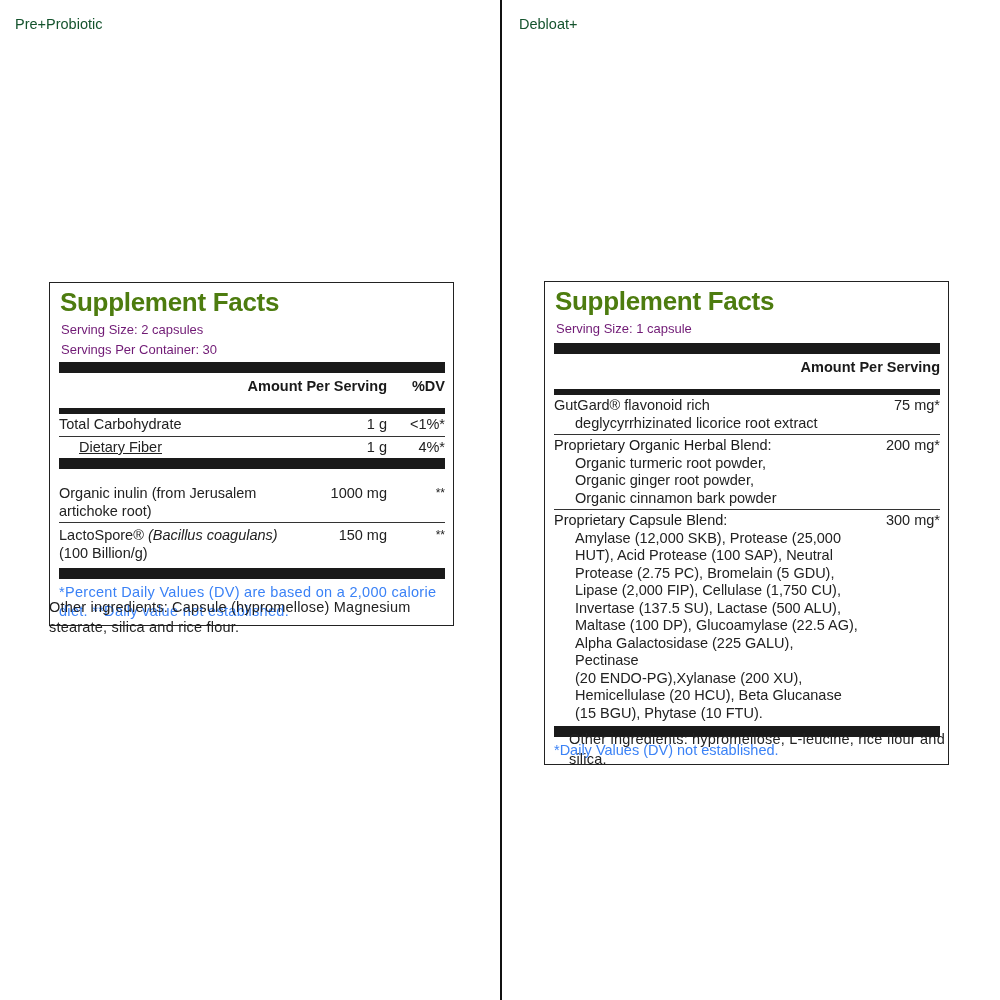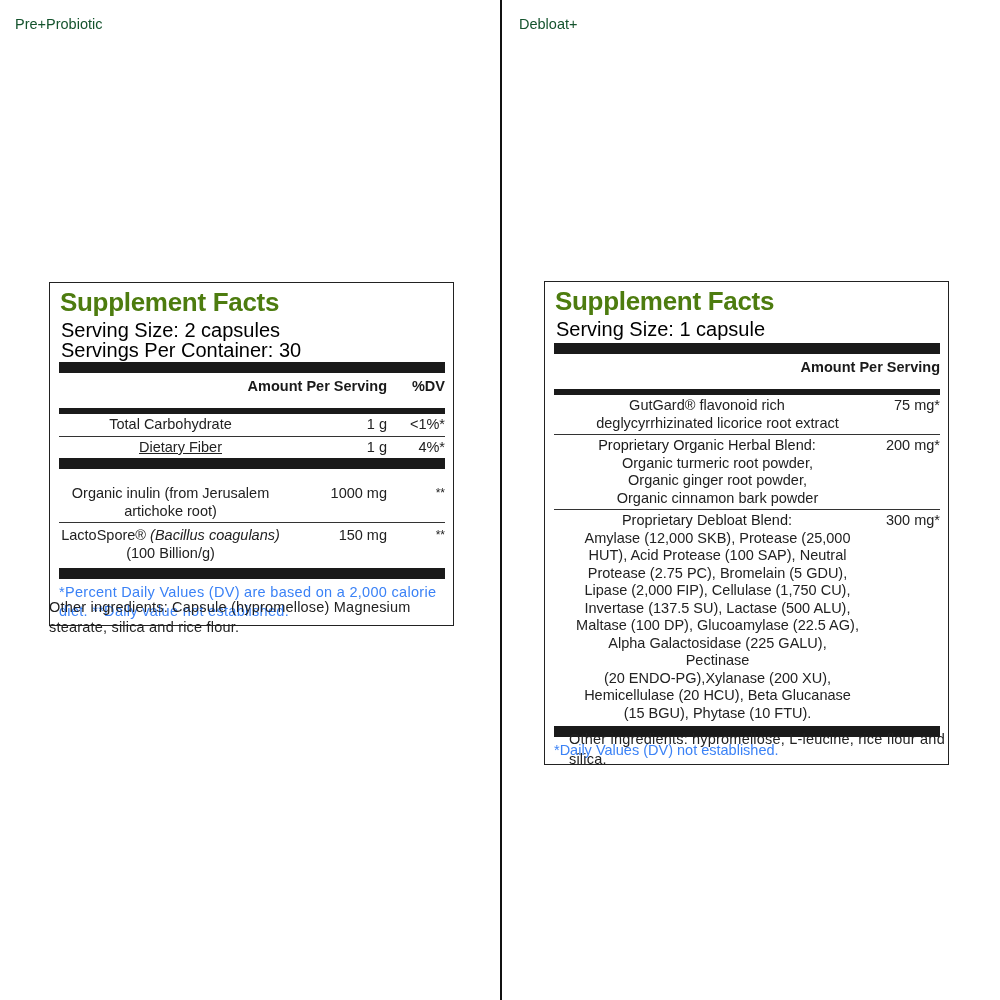--- a/index.html
+++ b/index.html
@@ -13,31 +13,31 @@
   .t-right { left:519px; }
 
   .facts {
     position:absolute; border:1.5px solid #222; box-sizing:border-box; background:#fff;
     padding:4px 8px 0 9px;
   }
   .facts-left { left:49px; top:282px; width:405px; }
   .facts-right { left:544px; top:281px; width:405px; }
 
   .heading { font-weight:bold; font-size:26px; letter-spacing:-0.3px; line-height:30px; margin:0 0 3px 1px; color:#4d7c0f; }
-  .srv { font-size:20px; line-height:20px; margin-left:2px; color:#000000; }
+  .srv { font-size:13px; line-height:20px; margin-left:2px; color:#701a75; }
   .bar-thick { height:11px; background:#1a1a1a; margin:2px 0 0 0; }
   .bar-med { height:6px; background:#1a1a1a; }
   .hdr-row { display:flex; font-weight:bold; font-size:14.5px; line-height:20px; padding:3px 0 12px 0; }
   .hdr-row .sp { flex:1; }
   .hdr-row .amt { text-align:right; }
   .hdr-row .dv { width:58px; text-align:right; }
 
   .row { display:flex; font-size:14.5px; line-height:17.5px; color:#222; padding:2px 0 2px 0; border-bottom:1px solid #333; }
   .row.nob { border-bottom:none; }
-  .row .name { flex:1;text-align:center; }
+  .row .name { flex:1; }
   .row .amt { text-align:right; }
   .row .dv { width:58px; text-align:right; font-size:12px; }
   .row .dv.big { font-size:14.5px; }
   .indent { padding-left:20px;text-decoration:underline; }
 
   .left-amt { width:105px; }
   .right-amt { width:80px; }
 
   .foot { font-size:14.5px; line-height:19px; color:#3b82f6; padding:4px 0 4px 0; letter-spacing:0.3px; }
   .other { position:absolute; font-size:14.5px; line-height:19.5px; color:#222; letter-spacing:0.2px; }
@@ -112,21 +112,21 @@
     <span class="name">
       <b class="blend">Proprietary Organic Herbal Blend:</b>
       <div class="sub">Organic turmeric root powder,</div>
       <div class="sub">Organic ginger root powder,</div>
       <div class="sub">Organic cinnamon bark powder</div>
     </span>
     <span class="amt right-amt">200 mg*</span>
   </div>
   <div class="row nob">
     <span class="name">
-      <b class="blend">Proprietary Debloat Blend:</b>
+      <b class="blend">Proprietary Capsule Blend:</b>
       <div class="sub">Amylase (12,000 SKB), Protease (25,000</div>
       <div class="sub">HUT), Acid Protease (100 SAP), Neutral</div>
       <div class="sub">Protease (2.75 PC), Bromelain (5 GDU),</div>
       <div class="sub">Lipase (2,000 FIP), Cellulase (1,750 CU),</div>
       <div class="sub">Invertase (137.5 SU), Lactase (500 ALU),</div>
       <div class="sub">Maltase (100 DP), Glucoamylase (22.5 AG),</div>
       <div class="sub">Alpha Galactosidase (225 GALU), Pectinase</div>
       <div class="sub">(20 ENDO-PG),Xylanase (200 XU),</div>
       <div class="sub">Hemicellulase (20 HCU), Beta Glucanase</div>
       <div class="sub">(15 BGU), Phytase (10 FTU).</div>

